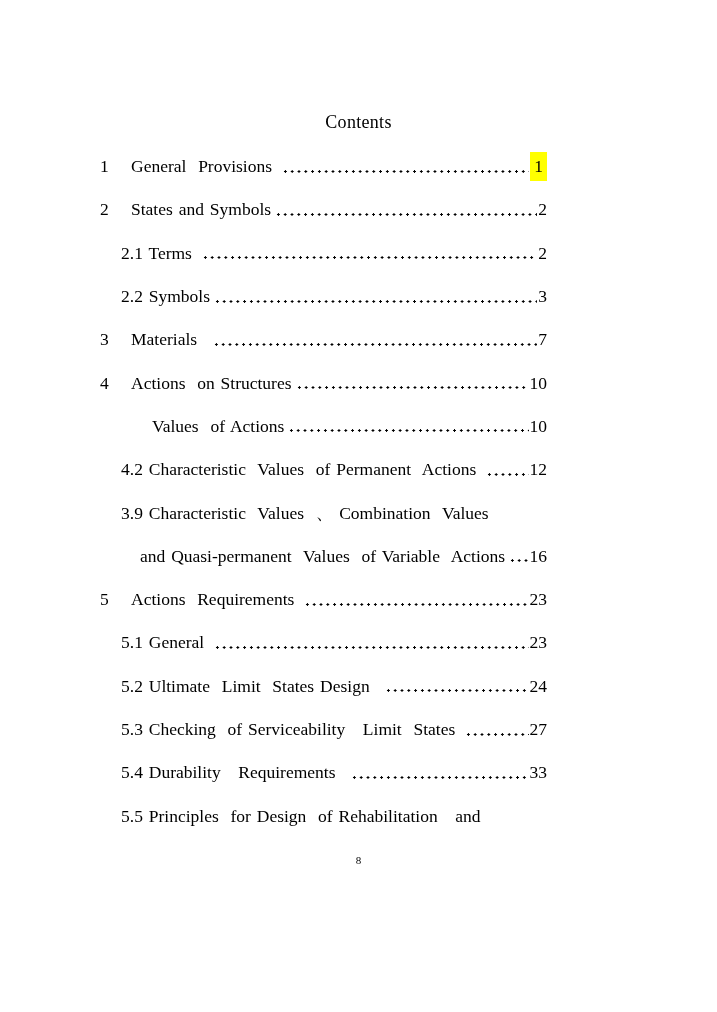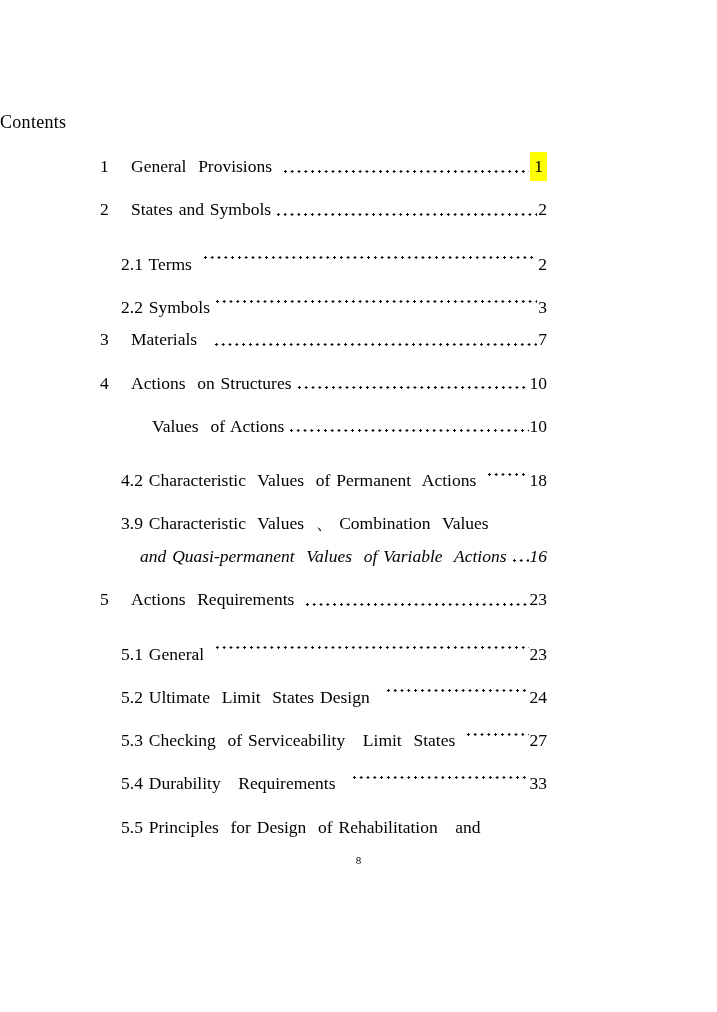--- a/index.html
+++ b/index.html
@@ -10,44 +10,44 @@
     margin: 0 auto;
     background: #ffffff;
     font-family: "Liberation Serif", "DejaVu Serif", serif;
     color: #000000;
     overflow: hidden;
   }
   .title {
     padding-top: 110px;
     height: 24px;
     line-height: 24px;
-    text-align: left;
+    text-align: center;
     font-size: 18px;
     font-weight: normal;
     letter-spacing: 0.3px;
   }
   .toc {
     margin: 11px 170px 0 100px; 
   }
   .toc-row {
     display: flex;
     align-items: center;
     height: 43.3px;
     font-size: 17.5px;
     word-spacing: 1.5px;
   }
   .num {
     display: inline-block;
     width: 31px;
     white-space: pre;
   }
   .label { white-space: pre; }
-  .lvl-section { padding-left: 21px; align-items: flex-end; }
+  .lvl-section { padding-left: 21px; }
   .lvl-cont-a  { padding-left: 52px; }
-  .lvl-cont-b  { padding-left: 40px; font-style: italic; }
+  .lvl-cont-b  { padding-left: 40px; }
   .leader {
     flex: 1 1 auto;
     align-self: center;
     height: 3px;
     min-width: 10px;
     margin: 9px 1px 0 4px;
     background-image: radial-gradient(circle, #000 1px, transparent 1.4px);
     background-size: 6.8px 3px;
     background-repeat: repeat-x;
     background-position: 0 50%;
@@ -118,21 +118,21 @@
 
     <div class="toc-row lvl-cont-a">
         <span class="label">Values  of Actions</span>
         <span class="leader"></span>
         <span class="page">10</span>
       </div>
 
     <div class="toc-row lvl-section">
         <span class="label">4.2 Characteristic  Values  of Permanent  Actions </span>
         <span class="leader"></span>
-        <span class="page">18</span>
+        <span class="page">12</span>
       </div>
 
     <div class="toc-row lvl-section">
         <span class="label">3.9 Characteristic  Values  、 Combination  Values</span>
       </div>
 
     <div class="toc-row lvl-cont-b">
         <span class="label">and Quasi-permanent  Values  of Variable  Actions</span>
         <span class="leader"></span>
         <span class="page">16</span>

